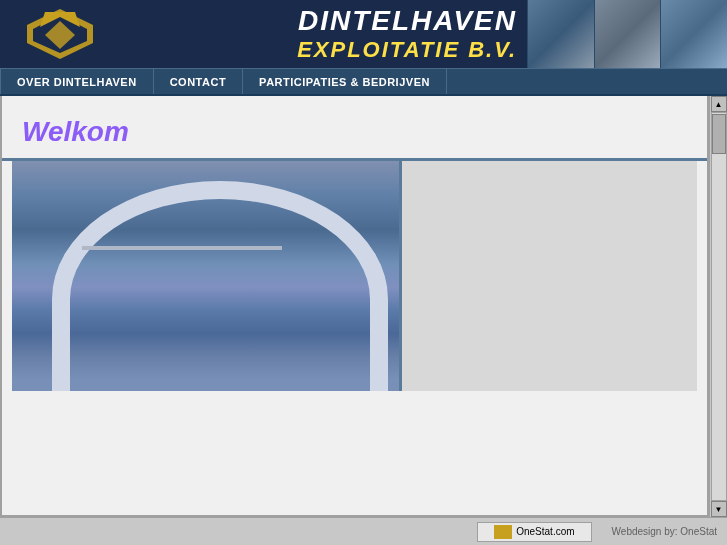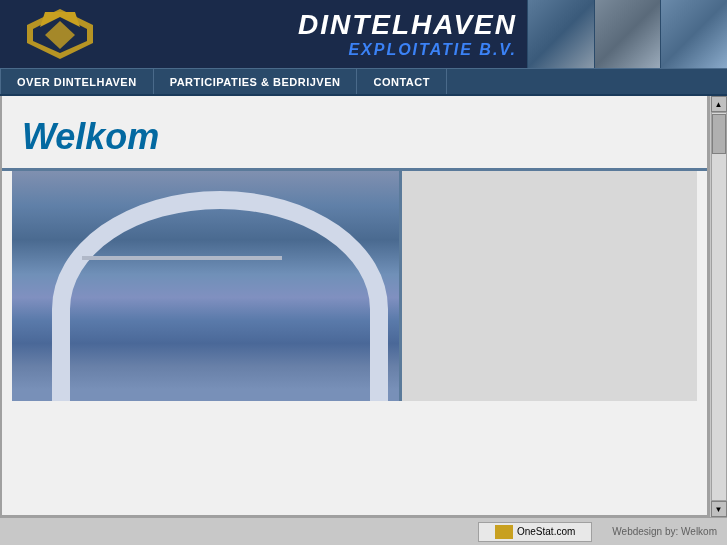--- a/index.html
+++ b/index.html
@@ -42,22 +42,22 @@
     }
     #company-name {
       color: #ffffff;
       font-size: 28px;
       font-weight: bold;
       letter-spacing: 2px;
       text-transform: uppercase;
       font-style: italic;
     }
     #company-subtitle {
-      color: #3b82f6;
-      font-size: 16px;
+      color: #fde047;
+      font-size: 22px;
       font-weight: bold;
       letter-spacing: 2px;
       text-transform: uppercase;
       font-style: italic;
     }
     #header-images {
       display: flex;
       width: 200px;
       overflow: hidden;
     }
@@ -113,22 +113,22 @@
     #content {
       flex: 1;
       background: #f0f0f0;
       padding: 0;
       overflow: hidden;
       border: 2px solid #a0a0a0;
       border-top: none;
     }
     #welcome-text {
       padding: 20px 20px 10px 20px;
-      color: #0369a1;
-      font-size: 36px;
+      color: #8b5cf6;
+      font-size: 28px;
       font-weight: bold;
       font-style: italic;
     }
     #content-images {
       display: flex;
       margin: 0;
       padding: 0 10px 10px 10px;
       gap: 0;
       height: 230px;
       border-top: 3px solid #5a7a9a;
@@ -263,22 +263,22 @@
   </div>
   <div id="header-images">
     <div class="header-img"></div>
     <div class="header-img"></div>
     <div class="header-img"></div>
   </div>
 </div>
 
 <div id="navbar">
   <div class="nav-item">OVER DINTELHAVEN</div>
+  <div class="nav-item">CONTACT</div>
   <div class="nav-item">PARTICIPATIES &amp; BEDRIJVEN</div>
-  <div class="nav-item">CONTACT</div>
 </div>
 
 <div id="main-wrapper">
   <div id="content">
     <div id="welcome-text">Welkom</div>
     <div id="content-images">
       <div class="content-img-left"></div>
       <div class="content-img-right"></div>
     </div>
   </div>
@@ -289,14 +289,14 @@
     </div>
     <div class="scroll-btn">▼</div>
   </div>
 </div>
 
 <div id="footer">
   <div id="onestat-badge">
     <span class="onestat-icon"></span>
     <span>OneStat.com</span>
   </div>
-  <span id="webdesign-text">Webdesign by: Welkom</span>
+  <span id="webdesign-text">Webdesign by: OneStat</span>
 </div>
 
 </body></html>

